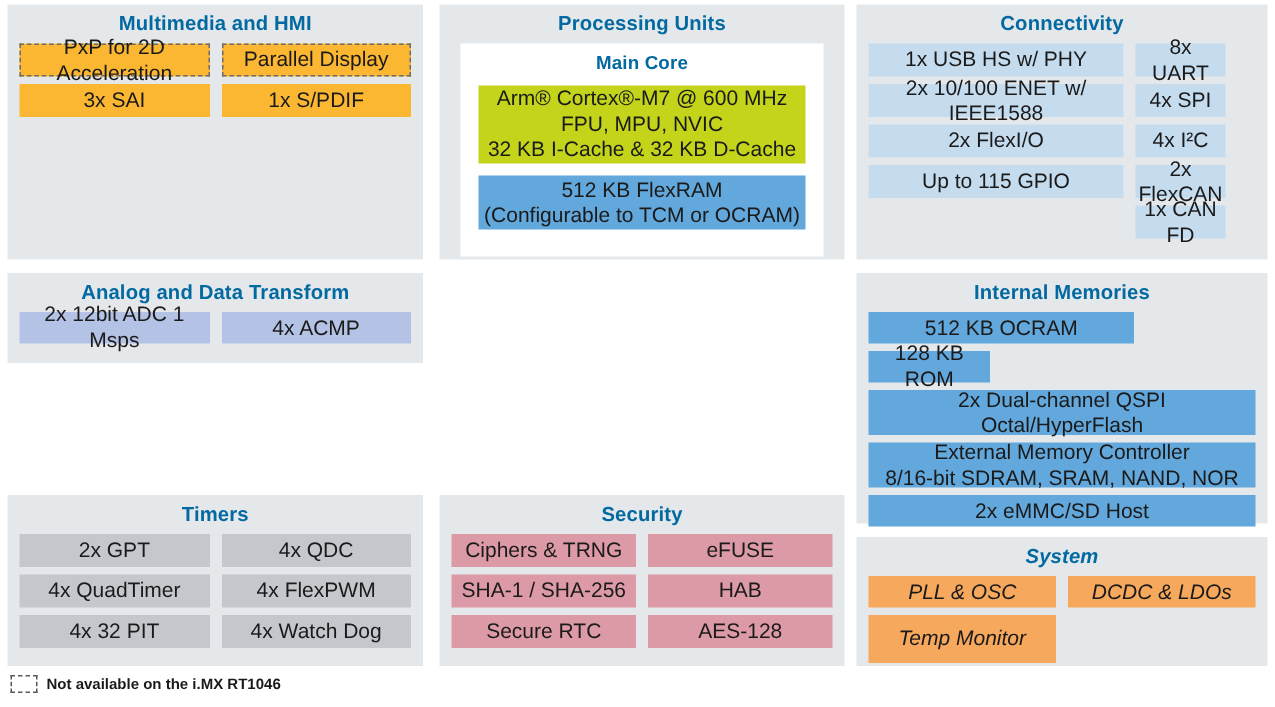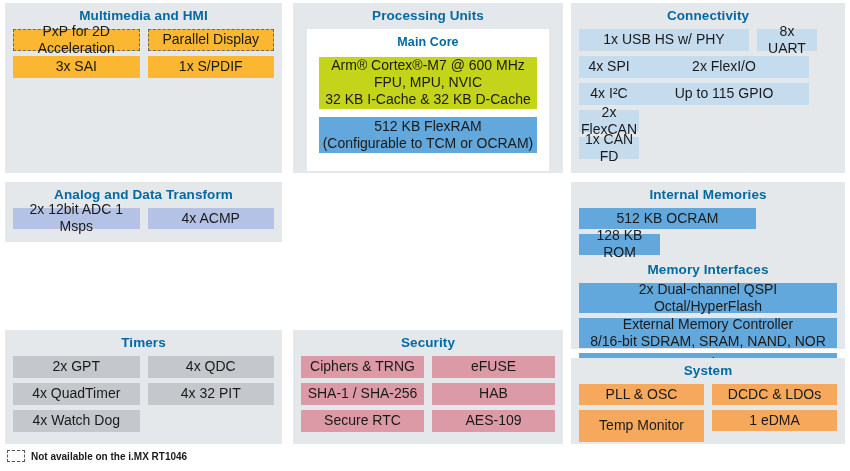--- a/index.html
+++ b/index.html
@@ -75,21 +75,21 @@
   
   #panel-multimedia { left: 5px;  top: 3px;   width: 277px; height: 170px; }
   #panel-analog     { left: 5px;  top: 182px; width: 277px; height: 60px;  }
   #panel-timers     { left: 5px;  top: 330px; width: 277px; height: 114px; }
 
   #panel-processing { left: 293px; top: 3px;   width: 270px; height: 170px; }
   #panel-security   { left: 293px; top: 330px; width: 270px; height: 114px; }
 
   #panel-connectivity { left: 571px; top: 3px;   width: 274px; height: 170px; }
   #panel-memories     { left: 571px; top: 182px; width: 274px; height: 167px; }
-  #panel-system       { left: 571px; top: 358px; width: 274px; height: 86px;  }
+  #panel-system       { left: 571px; top: 358px; width: 274px; height: 86px; font-style: italic;  }
 
   
   .maincore {
     background: #ffffff;
     margin: 0 14px;
     padding: 0 12px 10px 12px;
     box-sizing: border-box;
   }
   .maincore .panel-title { font-size: 12.5px; padding-top: 7px; padding-bottom: 7px; }
   .maincore .block { width: 100%; margin-bottom: 8px; }
@@ -150,20 +150,21 @@
       <div class="block c-periwink half" style="height:21px">4x ACMP</div>
     </div>
   </div>
 
   <div class="panel" id="panel-timers">
     <div class="panel-title">Timers</div>
     <div class="grid">
       <div class="block c-grey half" style="height:22px">2x GPT</div>
       <div class="block c-grey half" style="height:22px">4x QDC</div>
       <div class="block c-grey half" style="height:22px">4x QuadTimer</div>
+      <div class="block c-grey half" style="height:22px">4x FlexPWM</div>
       <div class="block c-grey half" style="height:22px">4x 32 PIT</div>
       <div class="block c-grey half" style="height:22px">4x Watch Dog</div>
     </div>
   </div>
 
   <div class="panel" id="panel-processing">
     <div class="panel-title">Processing Units</div>
     <div class="maincore">
       <div class="panel-title">Main Core</div>
       <div class="block c-green full" style="height:52px">Arm® Cortex®-M7 @ 600 MHz
@@ -175,62 +176,61 @@
   </div>
 
   <div class="panel" id="panel-security">
     <div class="panel-title">Security</div>
     <div class="grid">
       <div class="block c-pink half" style="height:22px">Ciphers &amp; TRNG</div>
       <div class="block c-pink half" style="height:22px">eFUSE</div>
       <div class="block c-pink half" style="height:22px">SHA-1 / SHA-256</div>
       <div class="block c-pink half" style="height:22px">HAB</div>
       <div class="block c-pink half" style="height:22px">Secure RTC</div>
-      <div class="block c-pink half" style="height:22px">AES-109</div>
+      <div class="block c-pink half" style="height:22px">AES-128</div>
     </div>
   </div>
 
   <div class="panel" id="panel-connectivity">
     <div class="panel-title">Connectivity</div>
     <div class="grid">
       <div class="block c-blue-l conn-left" style="height:22px">1x USB HS w/ PHY</div>
       <div class="block c-blue-l conn-right" style="height:22px">8x UART</div>
+      <div class="block c-blue-l conn-left" style="height:22px">2x 10/100 ENET w/ IEEE1588</div>
       <div class="block c-blue-l conn-right" style="height:22px">4x SPI</div>
       <div class="block c-blue-l conn-left" style="height:22px">2x FlexI/O</div>
       <div class="block c-blue-l conn-right" style="height:22px">4x I²C</div>
       <div class="block c-blue-l conn-left" style="height:22px">Up to 115 GPIO</div>
       <div class="block c-blue-l conn-right" style="height:22px">2x FlexCAN</div>
       <div class="block conn-left" style="height:22px;background:transparent"></div>
       <div class="block c-blue-l conn-right" style="height:22px">1x CAN FD</div>
     </div>
   </div>
 
   <div class="panel" id="panel-memories">
     <div class="panel-title">Internal Memories</div>
     <div class="grid">
       <div class="block c-blue mem-wide" style="height:21px">512 KB OCRAM</div>
       <div class="block c-blue mem-narrow" style="height:21px">128 KB ROM</div>
     </div>
-    <div class="panel-title sub">Memory Interfaces</div>
     <div class="grid">
       <div class="block c-blue full" style="height:30px">2x Dual-channel QSPI
 Octal/HyperFlash</div>
       <div class="block c-blue full" style="height:30px">External Memory Controller
 8/16-bit SDRAM, SRAM, NAND, NOR</div>
       <div class="block c-blue full" style="height:21px">2x eMMC/SD Host</div>
     </div>
   </div>
 
   <div class="panel" id="panel-system">
     <div class="panel-title">System</div>
     <div class="grid">
       <div class="block c-orange-l half" style="height:21px">PLL &amp; OSC</div>
       <div class="block c-orange-l half" style="height:21px">DCDC &amp; LDOs</div>
       <div class="block c-orange-l half" style="height:32px">Temp Monitor</div>
-      <div class="block c-orange-l half" style="height:21px">1 eDMA</div>
     </div>
   </div>
 
   <div id="legend">
     <span class="swatch"></span>
     <span class="legend-text">Not available on the i.MX RT1046</span>
   </div>
 
 </div>
 

